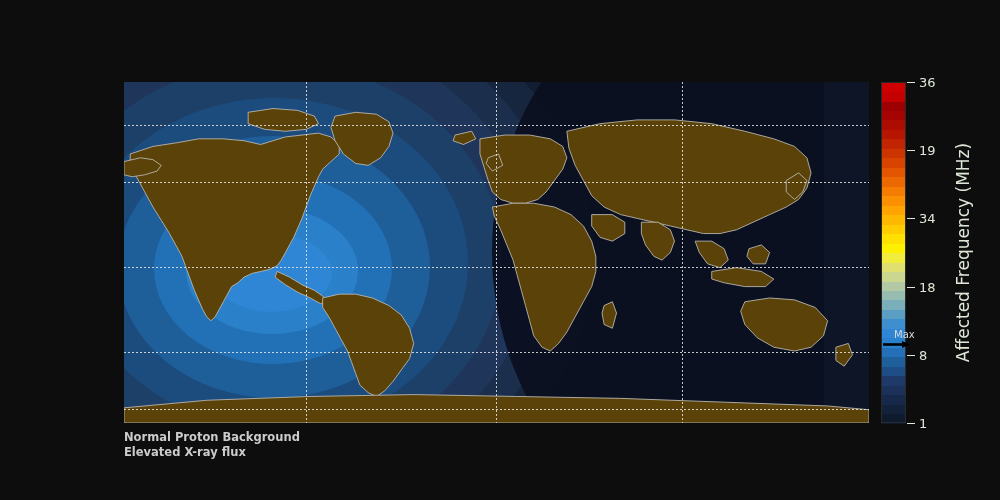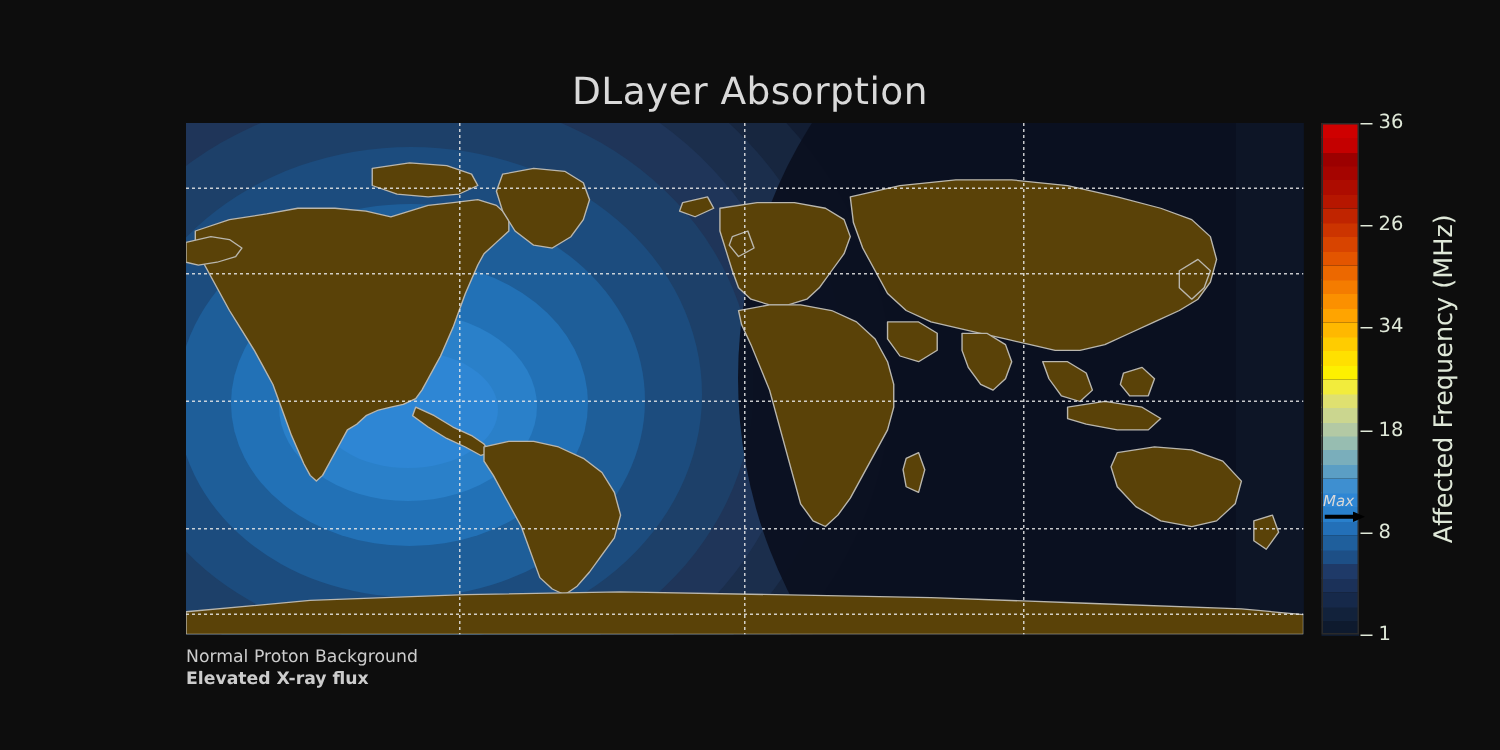--- a/index.html
+++ b/index.html
@@ -47,37 +47,36 @@
     transform:translateY(-50%);white-space:nowrap;}
   #cbar-label{
     position:absolute;left:0;top:0;
     width:341px;color:#dfe8d8;font-size:17px;text-align:center;
     transform-origin:0 0;transform:translate(953px,423px) rotate(-90deg);
     white-space:nowrap;
   }
 
   
   #maxmark{position:absolute;left:881px;top:333px;width:40px;height:22px;}
-  #maxmark .mtext{position:absolute;left:1px;top:0;color:#d8d8d8;font-size:10px;font-style:italic;}
+  #maxmark .mtext{position:absolute;left:13px;top:0;color:#d8d8d8;font-size:10px;}
   #maxmark .marrow{position:absolute;left:2px;top:12px;width:28px;height:7px;}
 
   
   .note{position:absolute;color:#cccccc;font-size:11.5px;white-space:nowrap;}
-  #note1{left:124px;top:430px;}
+  #note1{left:124px;top:430px;font-weight:bold;}
   #note2{left:124px;top:445px;font-weight:bold;}
   #stamp{position:absolute;right:132px;top:434px;color:#cccccc;font-size:11.5px;white-space:nowrap;}
   #credit{position:absolute;left:10px;top:479px;color:#d0d0d0;font-size:11.5px;
     font-style:italic;white-space:nowrap;}
 </style>
 </head>
 <body>
 
 <div id="fig">
 
-  <div id="title">DLayer Absorption</div>
 
   <div id="map-wrap">
 
     <div class="contour" style="left:-170px;top:-104px;width:640px;height:552px;background:#17263f;"></div>
     <div class="contour" style="left:-140px;top:-80px;width:580px;height:504px;background:#1b2e4c;"></div>
     <div class="contour" style="left:-110px;top:-52px;width:520px;height:452px;background:#1f3559;"></div>
     <div class="contour" style="left:-78px;top:-20px;width:456px;height:394px;background:#1d4069;"></div>
     <div class="contour" style="left:-44px;top:16px;width:388px;height:330px;background:#1c4c7e;"></div>
     <div class="contour" style="left:-6px;top:54px;width:312px;height:262px;background:#1e5e99;"></div>
     <div class="contour" style="left:30px;top:92px;width:238px;height:190px;background:#2271b6;"></div>
@@ -240,16 +239,16 @@
   <div class="note" id="note2">Elevated X-ray flux</div>
 <div class="ctick" style="top: 423px;"></div>
     <div class="ctlabel" style="top: 423px;">1</div>
     <div class="ctick" style="top: 354.8px;"></div>
     <div class="ctlabel" style="top: 354.8px;">8</div>
     <div class="ctick" style="top: 286.6px;"></div>
     <div class="ctlabel" style="top: 286.6px;">18</div>
     <div class="ctick" style="top: 218.4px;"></div>
     <div class="ctlabel" style="top: 218.4px;">34</div>
     <div class="ctick" style="top: 150.2px;"></div>
-    <div class="ctlabel" style="top: 150.2px;">26</div>
+    <div class="ctlabel" style="top: 150.2px;">19</div>
     <div class="ctick" style="top: 82px;"></div>
     <div class="ctlabel" style="top: 82px;">36</div>
   </div>
 
 </body></html>

